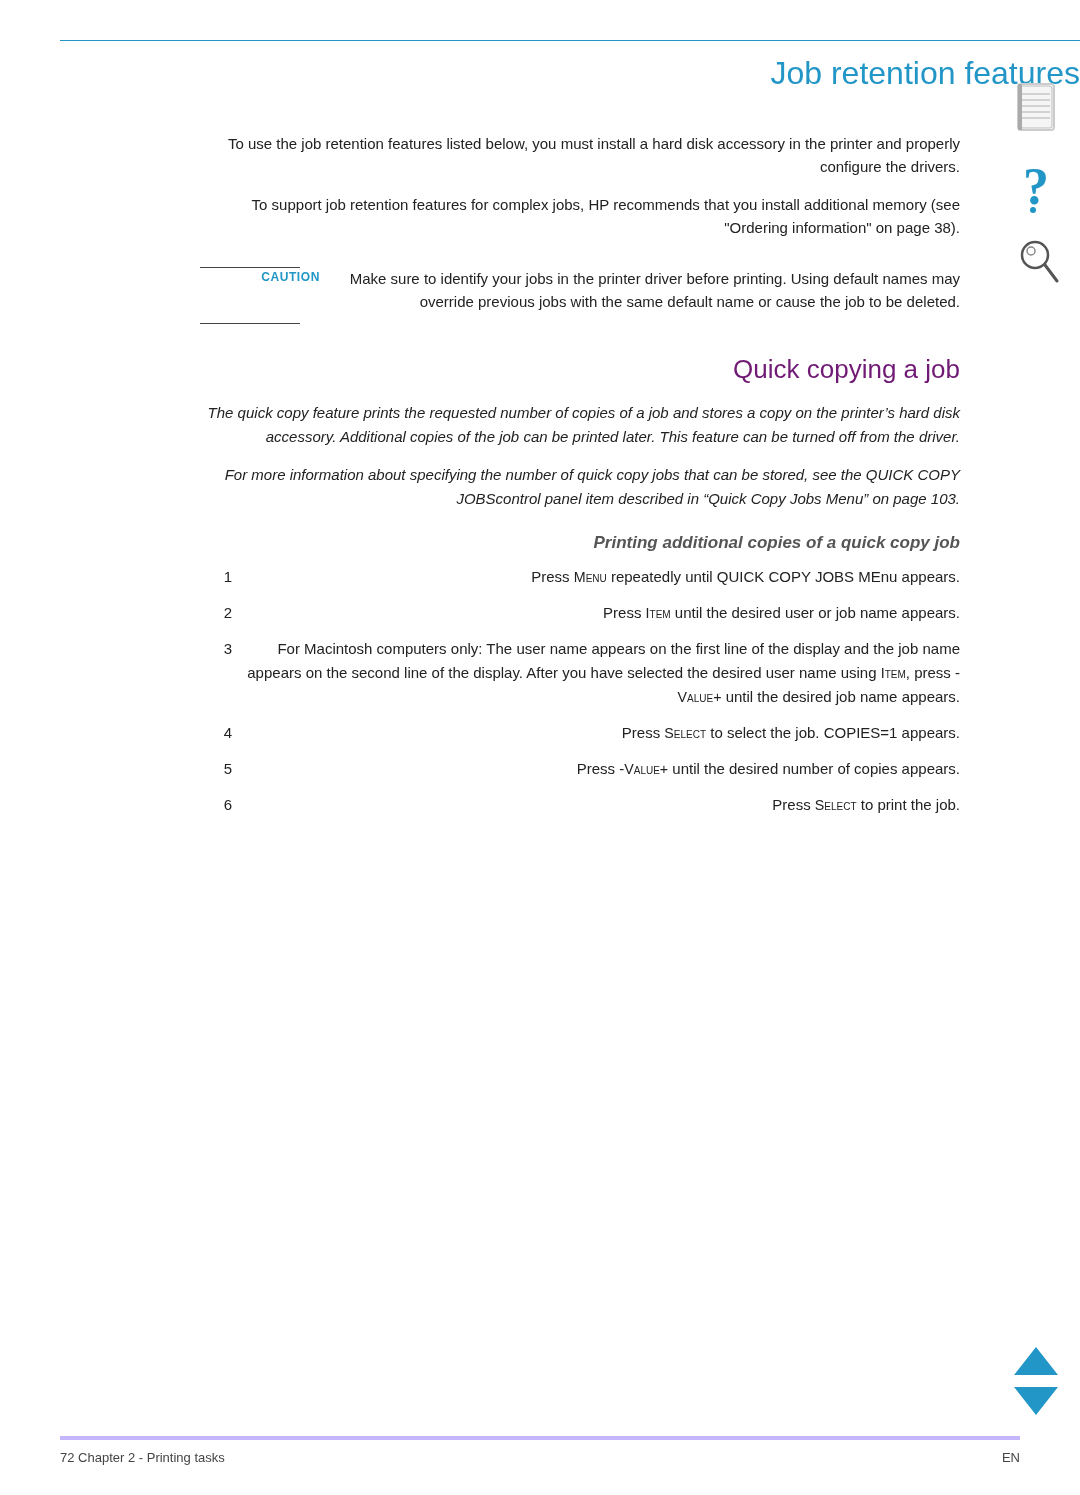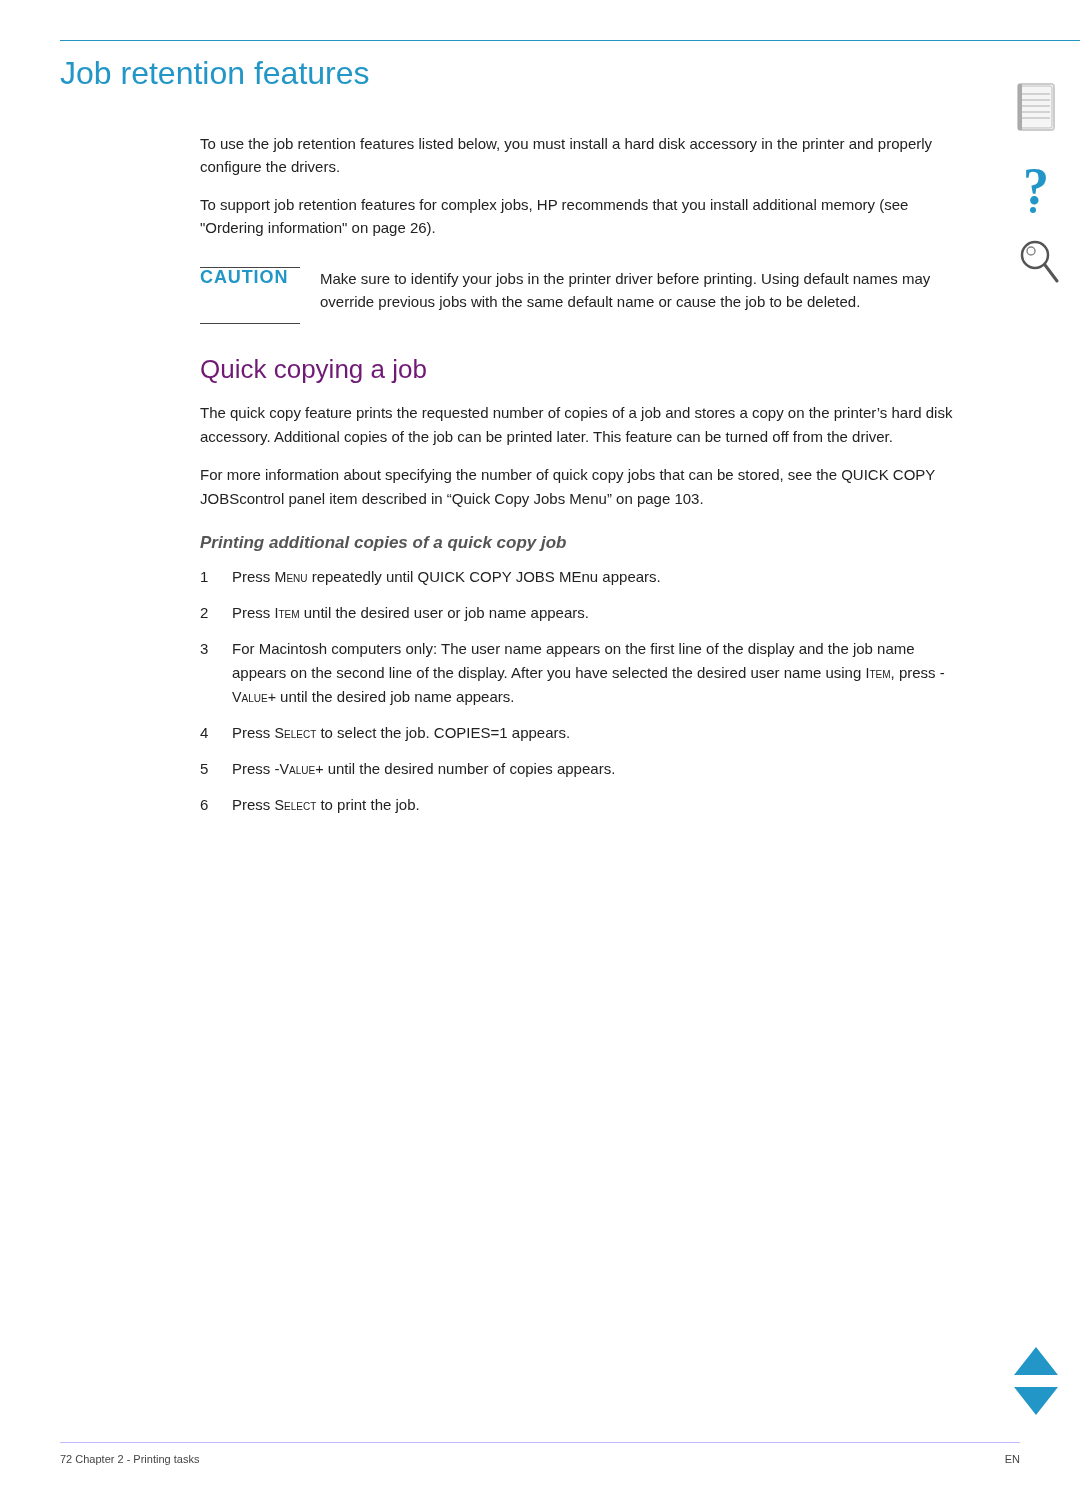--- a/index.html
+++ b/index.html
@@ -13,20 +13,21 @@
       min-height: 1495px;
       position: relative;
     }
 
     .page-container {
       width: 1080px;
       min-height: 1495px;
       background: #fff;
       position: relative;
       padding: 40px 0 60px 0;
+      text-align: right;
     }
 
     
     .page-title {
       color: #2196c7;
       font-size: 32px;
       font-weight: normal;
       margin-left: 60px;
       margin-bottom: 32px;
       padding-bottom: 8px;
@@ -54,21 +55,21 @@
     }
 
     .caution-label-col {
       width: 120px;
       flex-shrink: 0;
       position: relative;
     }
 
     .caution-label {
       color: #2196c7;
-      font-size: 18px;
+      font-size: 12px;
       font-weight: bold;
       letter-spacing: 0.05em;
       margin-top: 2px;
     }
 
     .caution-line-top {
       position: absolute;
       top: 0;
       left: 0;
       width: 100px;
@@ -105,20 +106,21 @@
       font-weight: bold;
       color: #555;
       margin-top: 22px;
       margin-bottom: 12px;
       font-style: italic;
     }
 
     .body-para {
       margin-bottom: 14px;
       line-height: 1.6;
+      font-style: italic;
     }
 
     
     .small-caps {
       font-variant: small-caps;
       font-size: 0.95em;
     }
 
     
     .steps-list {
@@ -206,23 +208,23 @@
     }
 
     
     .page-footer {
       position: absolute;
       bottom: 30px;
       left: 60px;
       right: 60px;
       display: flex;
       justify-content: space-between;
-      font-size: 11px;
+      font-size: 13px;
       color: #444;
-      border-top: 1px solid #c4b5fd;
+      border-top: 4px solid #c4b5fd;
       padding-top: 10px;
     }
   </style>
 </head>
 <body>
 
 <div class="page-container">
 
   <h1 class="page-title">Job retention features</h1>
 
@@ -253,21 +255,21 @@
         <circle cx="20" cy="20" r="13" fill="none" stroke="#555" stroke-width="2.5"></circle>
         <line x1="30" y1="30" x2="42" y2="46" stroke="#555" stroke-width="3" stroke-linecap="round"></line>
         <circle cx="16" cy="16" r="4" fill="none" stroke="#888" stroke-width="1.5"></circle>
       </svg>
     </div>
   </div>
 
   <div class="content-area">
 
     <p class="intro-para">To use the job retention features listed below, you must install a hard disk accessory in the printer and properly configure the drivers.</p>
-    <p class="intro-para">To support job retention features for complex jobs, HP recommends that you install additional memory (see "Ordering information" on page 26).</p>
+    <p class="intro-para">To support job retention features for complex jobs, HP recommends that you install additional memory (see "Ordering information" on page 38).</p>
 
     <div class="caution-block">
       <div class="caution-label-col">
         <div class="caution-line-top"></div>
         <span class="caution-label">CAUTION</span>
         <div class="caution-line-bottom"></div>
       </div>
       <div class="caution-text">Make sure to identify your jobs in the printer driver before printing. Using default names may override previous jobs with the same default name or cause the job to be deleted.</div>
     </div>
 

